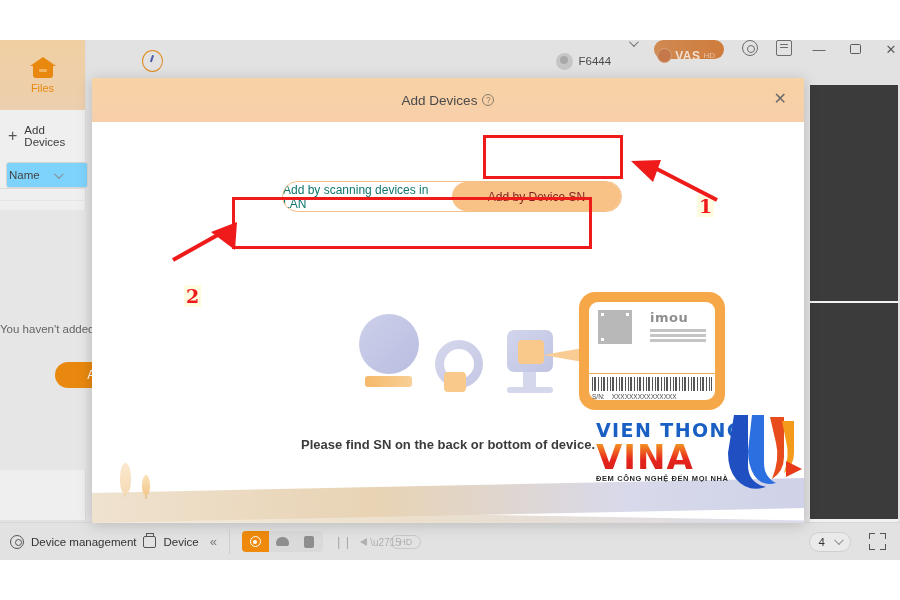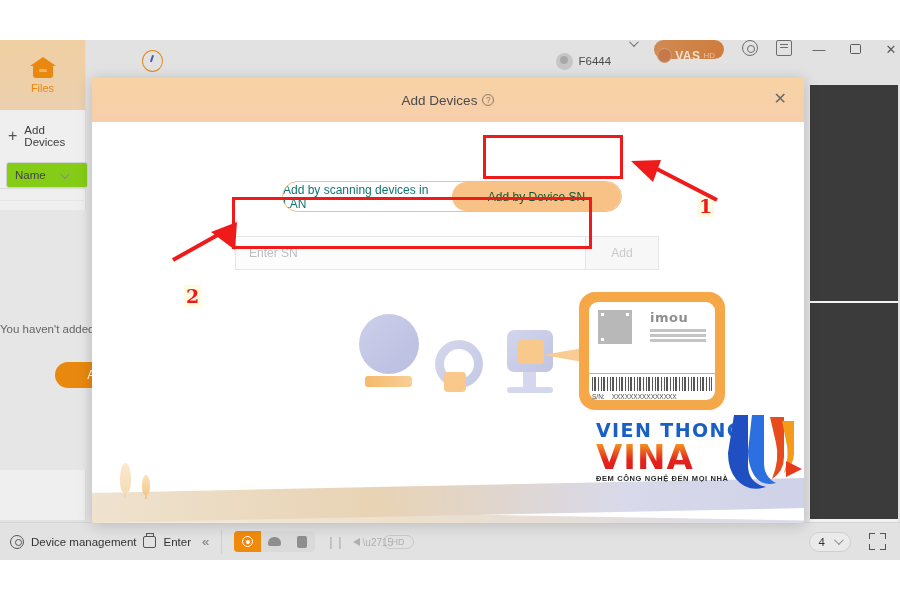--- a/index.html
+++ b/index.html
@@ -43,22 +43,22 @@
   .side-home-label { font-size: 11px; color: #e8880f; }
 
   .side-add {
     display: flex; align-items: center; gap: 7px;
     padding: 14px 8px 10px 8px; font-size: 11.5px; color: #3c3c3c;
   }
   .plus-ico { font-size: 16px; color: #555; line-height: 1; font-weight: 300; }
 
   .side-sort {
     margin: 4px 6px 0 6px; height: 26px; border: 1px solid #d4d4d4;
-    border-radius: 3px; background: #84cc16; display: flex; align-items: center;
-    padding: 0 8px; gap: 14px; font-size: 11.5px; color: #444;
+    border-radius: 3px; background: #7dd3fc; display: flex; align-items: center;
+    padding: 0 2px; gap: 14px; font-size: 11.5px; color: #444;
     position: relative; width: 82px;
   }
   .chev { width: 7px; height: 7px; border-right: 1.4px solid #8a8a8a;
           border-bottom: 1.4px solid #8a8a8a; transform: rotate(45deg) translateY(-2px); }
   .side-sep { position:absolute; left:0; top: 148px; width: 86px; height:1px; background:#dcdcdc;}
   .side-sep2 { position:absolute; left:0; top: 160px; width: 86px; height:1px; background:#e6e6e6;}
 
   .empty-area {
     position: absolute; left: 0; top: 170px; width: 86px; height: 260px;
     background: #e6e6e6;
@@ -195,21 +195,21 @@
 
   .modal-body { position: relative; height: 401px; background: #fff; }
 
   
   .seg-tabs {
     position: absolute; left: 190px; top: 59px; width: 340px; height: 31px;
     border: 1px solid #f3bf88; border-radius: 16px; display: flex; overflow: hidden;
   }
   .seg-tab { flex: 1; display: flex; align-items: center; justify-content: center;
              font-size: 12px; color: #0f766e; }
-  .seg-tab.active { background: #f8c286; color: #14532d; border-radius: 16px; }
+  .seg-tab.active { background: #f8c286; color: #7f1d1d; border-radius: 16px; }
 
   
   .sn-row { position: absolute; left: 143px; top: 114px; display: flex; align-items: stretch; }
   .sn-input {
     width: 350px; height: 34px; border: 1px solid #e6e6e6; border-right: none;
     background: #fcfcfc; display: flex; align-items: center; padding-left: 13px;
     font-size: 12px; color: #bdbdbd;
   }
   .sn-add {
     width: 74px; height: 34px; border: 1px solid #e6e6e6; background: #f7f7f7;
@@ -355,21 +355,21 @@
     <div class="video-grid">
       <div class="vpane top"></div>
       <div class="vpane bot"></div>
     </div>
 
     <div class="statusbar">
       <div class="sb-left">
         <span class="sb-ico-gear"></span>
         <span class="sb-txt">Device management</span>
         <span class="sb-folder"></span>
-        <span class="sb-txt">Enter</span>
+        <span class="sb-txt">Device</span>
         <span class="sb-collapse">«</span>
       </div>
       <div class="sb-divider"></div>
       <div class="seg-group">
         <span class="seg-item active">
           <span class="rec-dot"></span>
         </span>
         <span class="seg-item">
           <span class="cloud-ico"></span>
         </span>
@@ -407,24 +407,20 @@
       <span class="modal-close">✕</span>
     </div>
 
     <div class="modal-body">
 
       <div class="seg-tabs">
         <div class="seg-tab">Add by scanning devices in LAN</div>
         <div class="seg-tab active">Add by Device SN</div>
       </div>
 
-      <div class="sn-row">
-        <div class="sn-input">Enter SN</div>
-        <div class="sn-add">Add</div>
-      </div>
 
       <div class="illus">
         <div class="ball"></div>
         <div class="ball-base"></div>
         <div class="ring"></div>
         <div class="ring-cam"></div>
         <div class="mon"></div>
         <div class="mon-screen"></div>
         <div class="mon-neck"></div>
         <div class="mon-foot"></div>
@@ -451,20 +447,21 @@
               <div class="barcode"></div>
               <div class="sn-line">
                 <span>S/N:</span>
                 <span>XXXXXXXXXXXXXXX</span>
               </div>
             </div>
           </div>
         </div>
       </div>
 
+      <div class="hint-text">Please find SN on the back or bottom of device.</div>
 
       <div class="deco">
         <div class="deco-band2"></div>
         <div class="deco-band1"></div>
         <div class="tree1-tr"></div>
           <div class="tree1"></div>
         <div class="tree2-tr"></div>
           <div class="tree2"></div>
       </div>
     </div>

